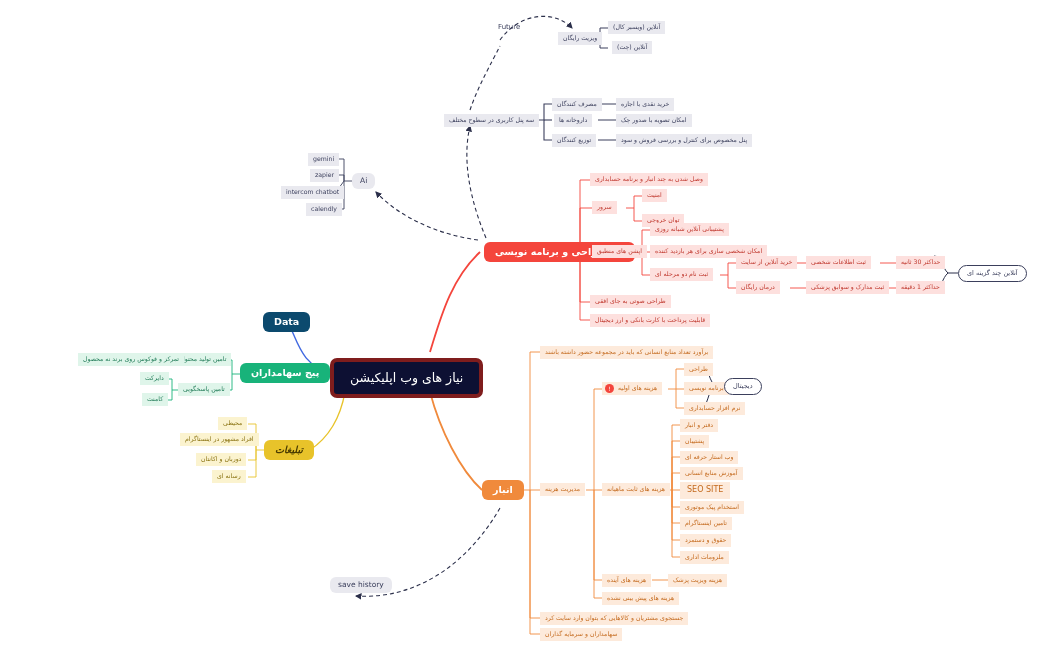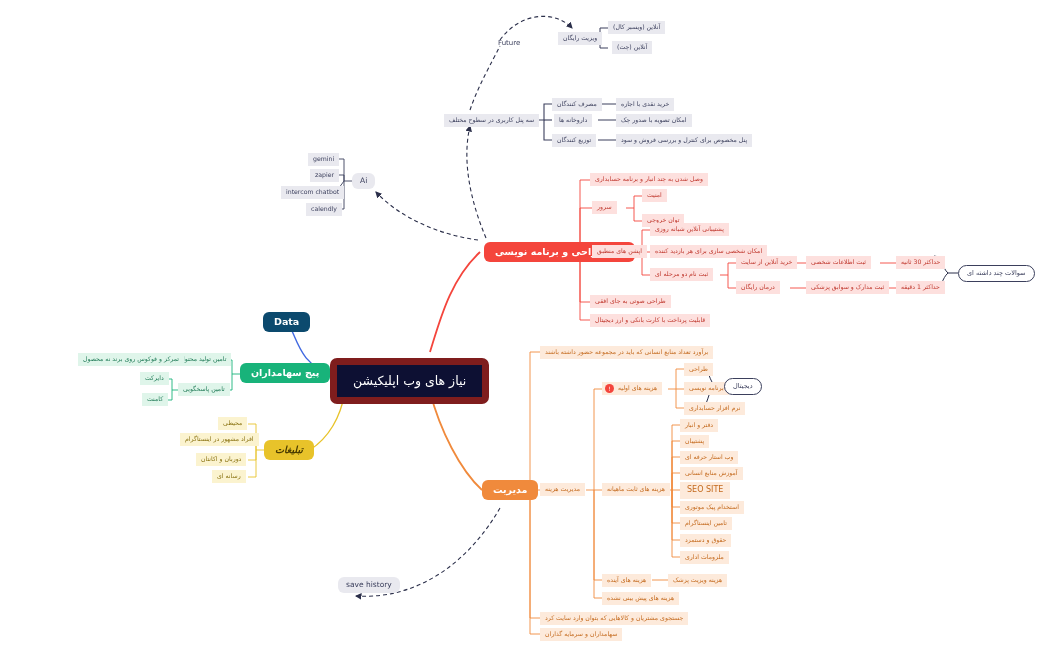--- a/index.html
+++ b/index.html
@@ -5,21 +5,21 @@
   html,body{margin:0;padding:0;background:#ffffff;}
   body{width:1050px;height:650px;position:relative;overflow:hidden;
        font-family:"DejaVu Sans","Liberation Sans",sans-serif;}
   #canvas{position:absolute;inset:0;width:1050px;height:650px;}
   svg.links{position:absolute;left:0;top:0;width:1050px;height:650px;pointer-events:none;}
   .node{position:absolute;box-sizing:border-box;display:flex;align-items:center;
         justify-content:center;white-space:nowrap;line-height:1.1;}
 
   
   .central{background:#0d1033;color:#ffffff;border-radius:7px;font-size:12.5px;
-           padding:9px 16px;border:7px solid #7f1d1d;}
+           padding:9px 16px;border:4px solid #7f1d1d;}
 
   
   .l1{border-radius:6px;font-size:9.5px;padding:5px 11px;color:#ffffff;font-weight:bold;}
   .l1.blue{background:#0c4a6e;}
   .l1.green{background:#18b37a;}
   .l1.yellow{background:#e8c32a;color:#4a3c00;}
   .l1.red{background:#f4453c;}
   .l1.orange{background:#f08a3c;}
 
   
@@ -175,25 +175,25 @@
 <div class="node leaf red rtl" style="left:592px;top:245px;">اپشن های منطبق</div>
 <div class="node leaf red rtl" style="left:650px;top:223px;">پشتیبانی آنلاین شبانه روزی</div>
 <div class="node leaf red rtl" style="left:650px;top:245px;">امکان شخصی سازی برای هر بازدید کننده</div>
 <div class="node leaf red rtl" style="left:650px;top:268px;">ثبت نام دو مرحله ای</div>
 <div class="node leaf red rtl" style="left:736px;top:256px;">خرید آنلاین از سایت</div>
 <div class="node leaf red rtl" style="left:736px;top:281px;">درمان رایگان</div>
 <div class="node leaf red rtl" style="left:806px;top:256px;">ثبت اطلاعات شخصی</div>
 <div class="node leaf red rtl" style="left:806px;top:281px;">ثبت مدارک و سوابق پزشکی</div>
 <div class="node leaf red rtl" style="left:896px;top:256px;">حداکثر 30 ثانیه</div>
 <div class="node leaf red rtl" style="left:896px;top:281px;">حداکثر 1 دقیقه</div>
-<div class="node summary rtl" style="left:958px;top:265px;">سوالات چند داشته ای</div>
+<div class="node summary rtl" style="left:958px;top:265px;">آنلاین چند گزینه ای</div>
 <div class="node leaf red rtl" style="left:590px;top:295px;">طراحی صوتی به جای افقی</div>
 <div class="node leaf red rtl" style="left:590px;top:314px;">قابلیت پرداخت با کارت بانکی و ارز دیجیتال</div>
 
-<div class="node l1 orange rtl" style="left:482px;top:480px;">مدیریت</div>
+<div class="node l1 orange rtl" style="left:482px;top:480px;">انبار</div>
 <div class="node leaf orange rtl" style="left:540px;top:346px;">برآورد تعداد منابع انسانی که باید در مجموعه حضور داشته باشند</div>
 <div class="node leaf orange rtl" style="left:540px;top:483px;">مدیریت هزینه</div>
 
 <div class="node leaf orange rtl" style="left:602px;top:382px;padding-left:16px;">هزینه های اولیه</div>
 <div class="badge" style="left:605px;top:384px;">
   <span>!</span>
 </div>
 
 <div class="node leaf orange rtl" style="left:684px;top:363px;">طراحی</div>
 <div class="node leaf orange rtl" style="left:684px;top:382px;">برنامه نویسی</div>
@@ -224,20 +224,20 @@
 <div class="node leaf gray" style="left:306px;top:203px;">calendly</div>
 
 <div class="node leaf gray rtl" style="left:444px;top:114px;">سه پنل کاربری در سطوح مختلف</div>
 <div class="node leaf gray rtl" style="left:552px;top:98px;">مصرف کنندگان</div>
 <div class="node leaf gray rtl" style="left:554px;top:114px;">داروخانه ها</div>
 <div class="node leaf gray rtl" style="left:552px;top:134px;">توزیع کنندگان</div>
 <div class="node leaf gray rtl" style="left:616px;top:98px;">خرید نقدی با اجازه</div>
 <div class="node leaf gray rtl" style="left:616px;top:114px;">امکان تصویه با صدور چک</div>
 <div class="node leaf gray rtl" style="left:616px;top:134px;">پنل مخصوص برای کنترل و بررسی فروش و سود</div>
 
-<div class="node plain" style="left:498px;top:40px;text-align:center;">Future</div>
+<div class="node plain" style="left:498px;top:24px;text-align:center;">Future</div>
 <div class="node leaf gray rtl" style="left:558px;top:32px;">ویزیت رایگان</div>
 <div class="node leaf gray rtl" style="left:608px;top:21px;">آنلاین (ویسبر کال)</div>
 <div class="node leaf gray rtl" style="left:612px;top:41px;">آنلاین (چت)</div>
 
-<div class="node chip" style="left:338px;top:577px;">save history</div>
+<div class="node chip" style="left:330px;top:577px;">save history</div>
 
 </div>
 
 </body></html>

